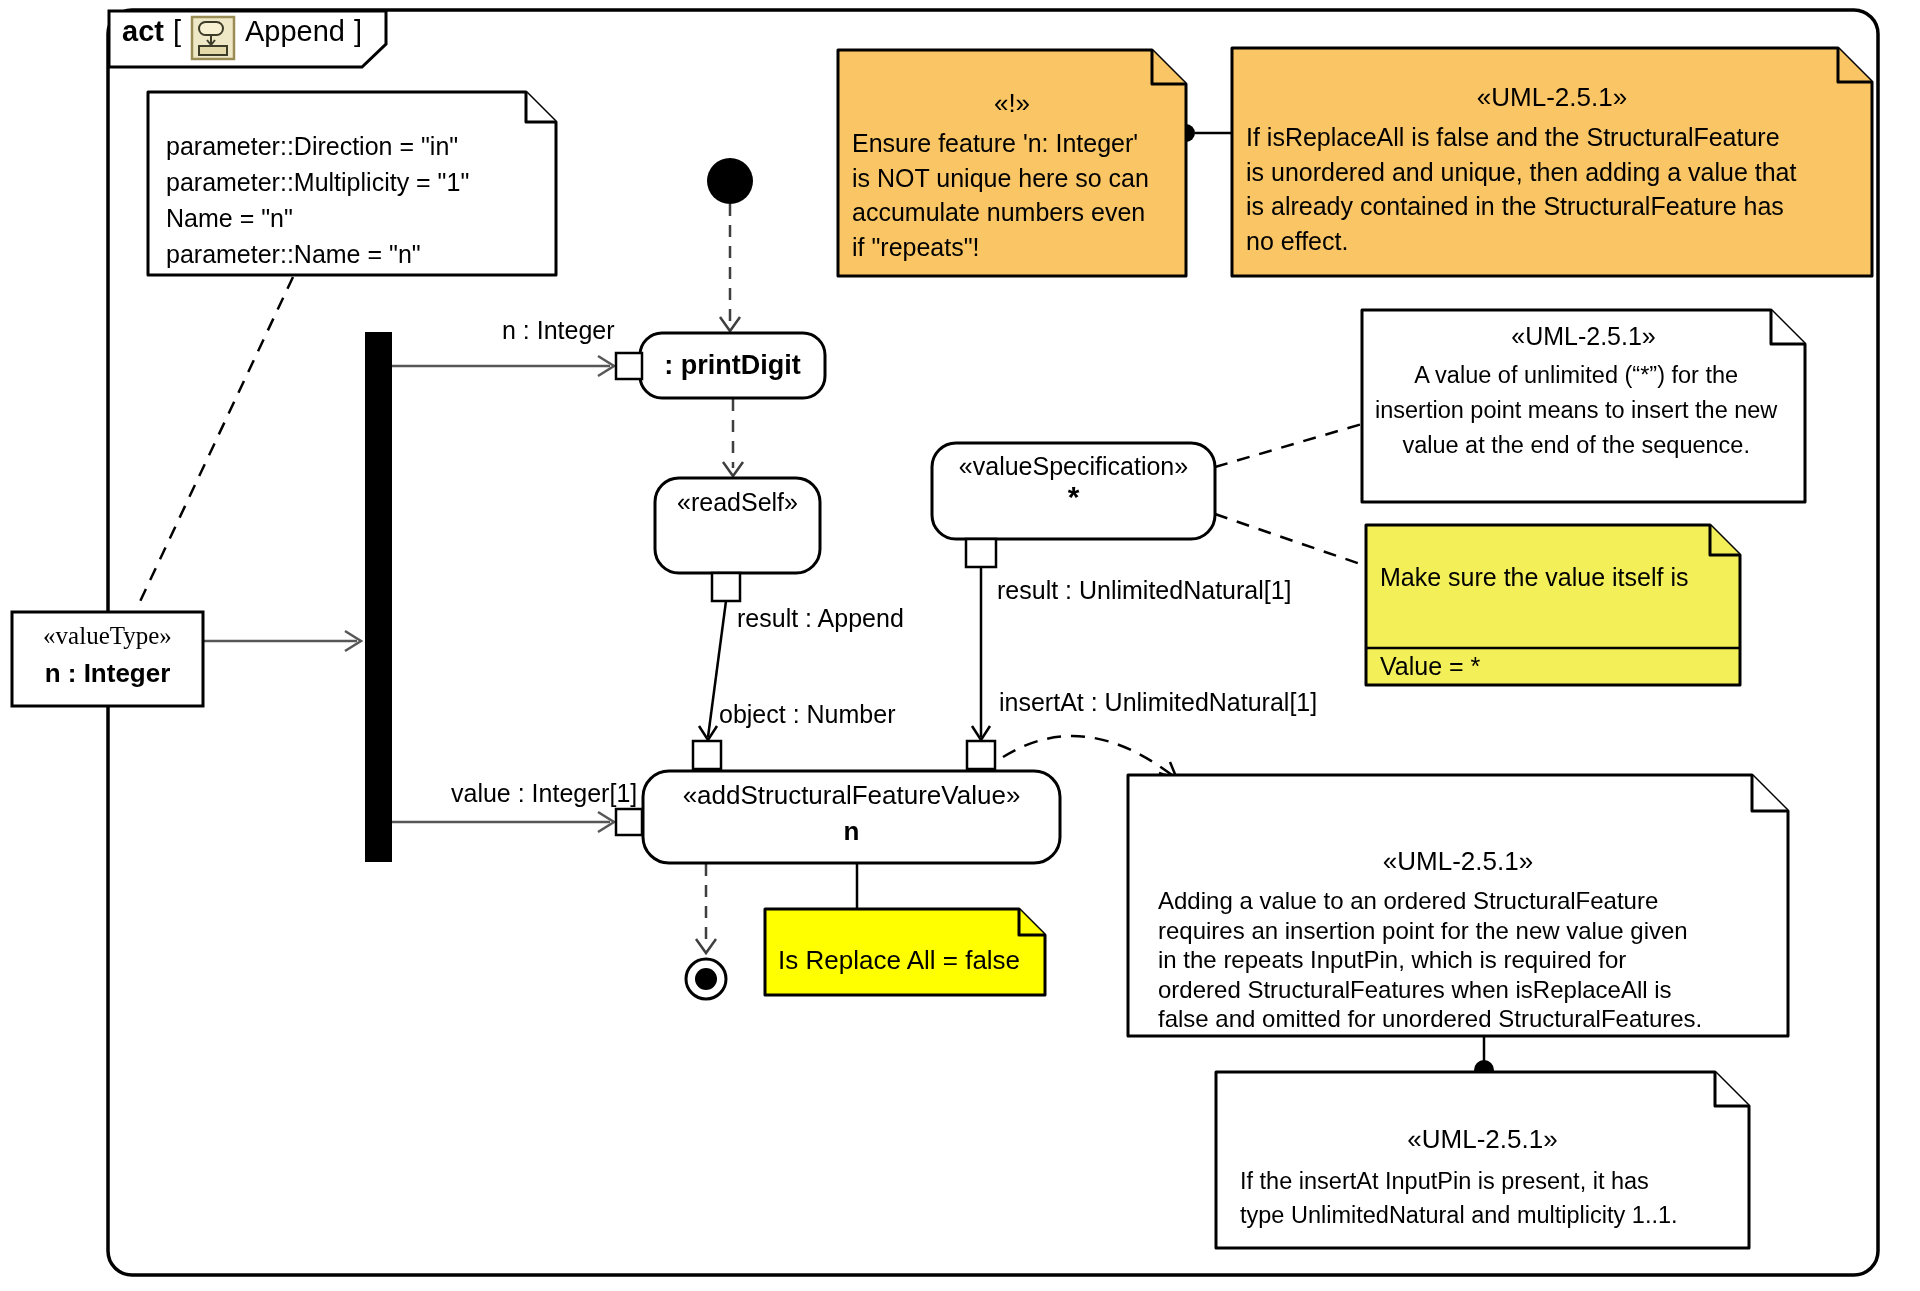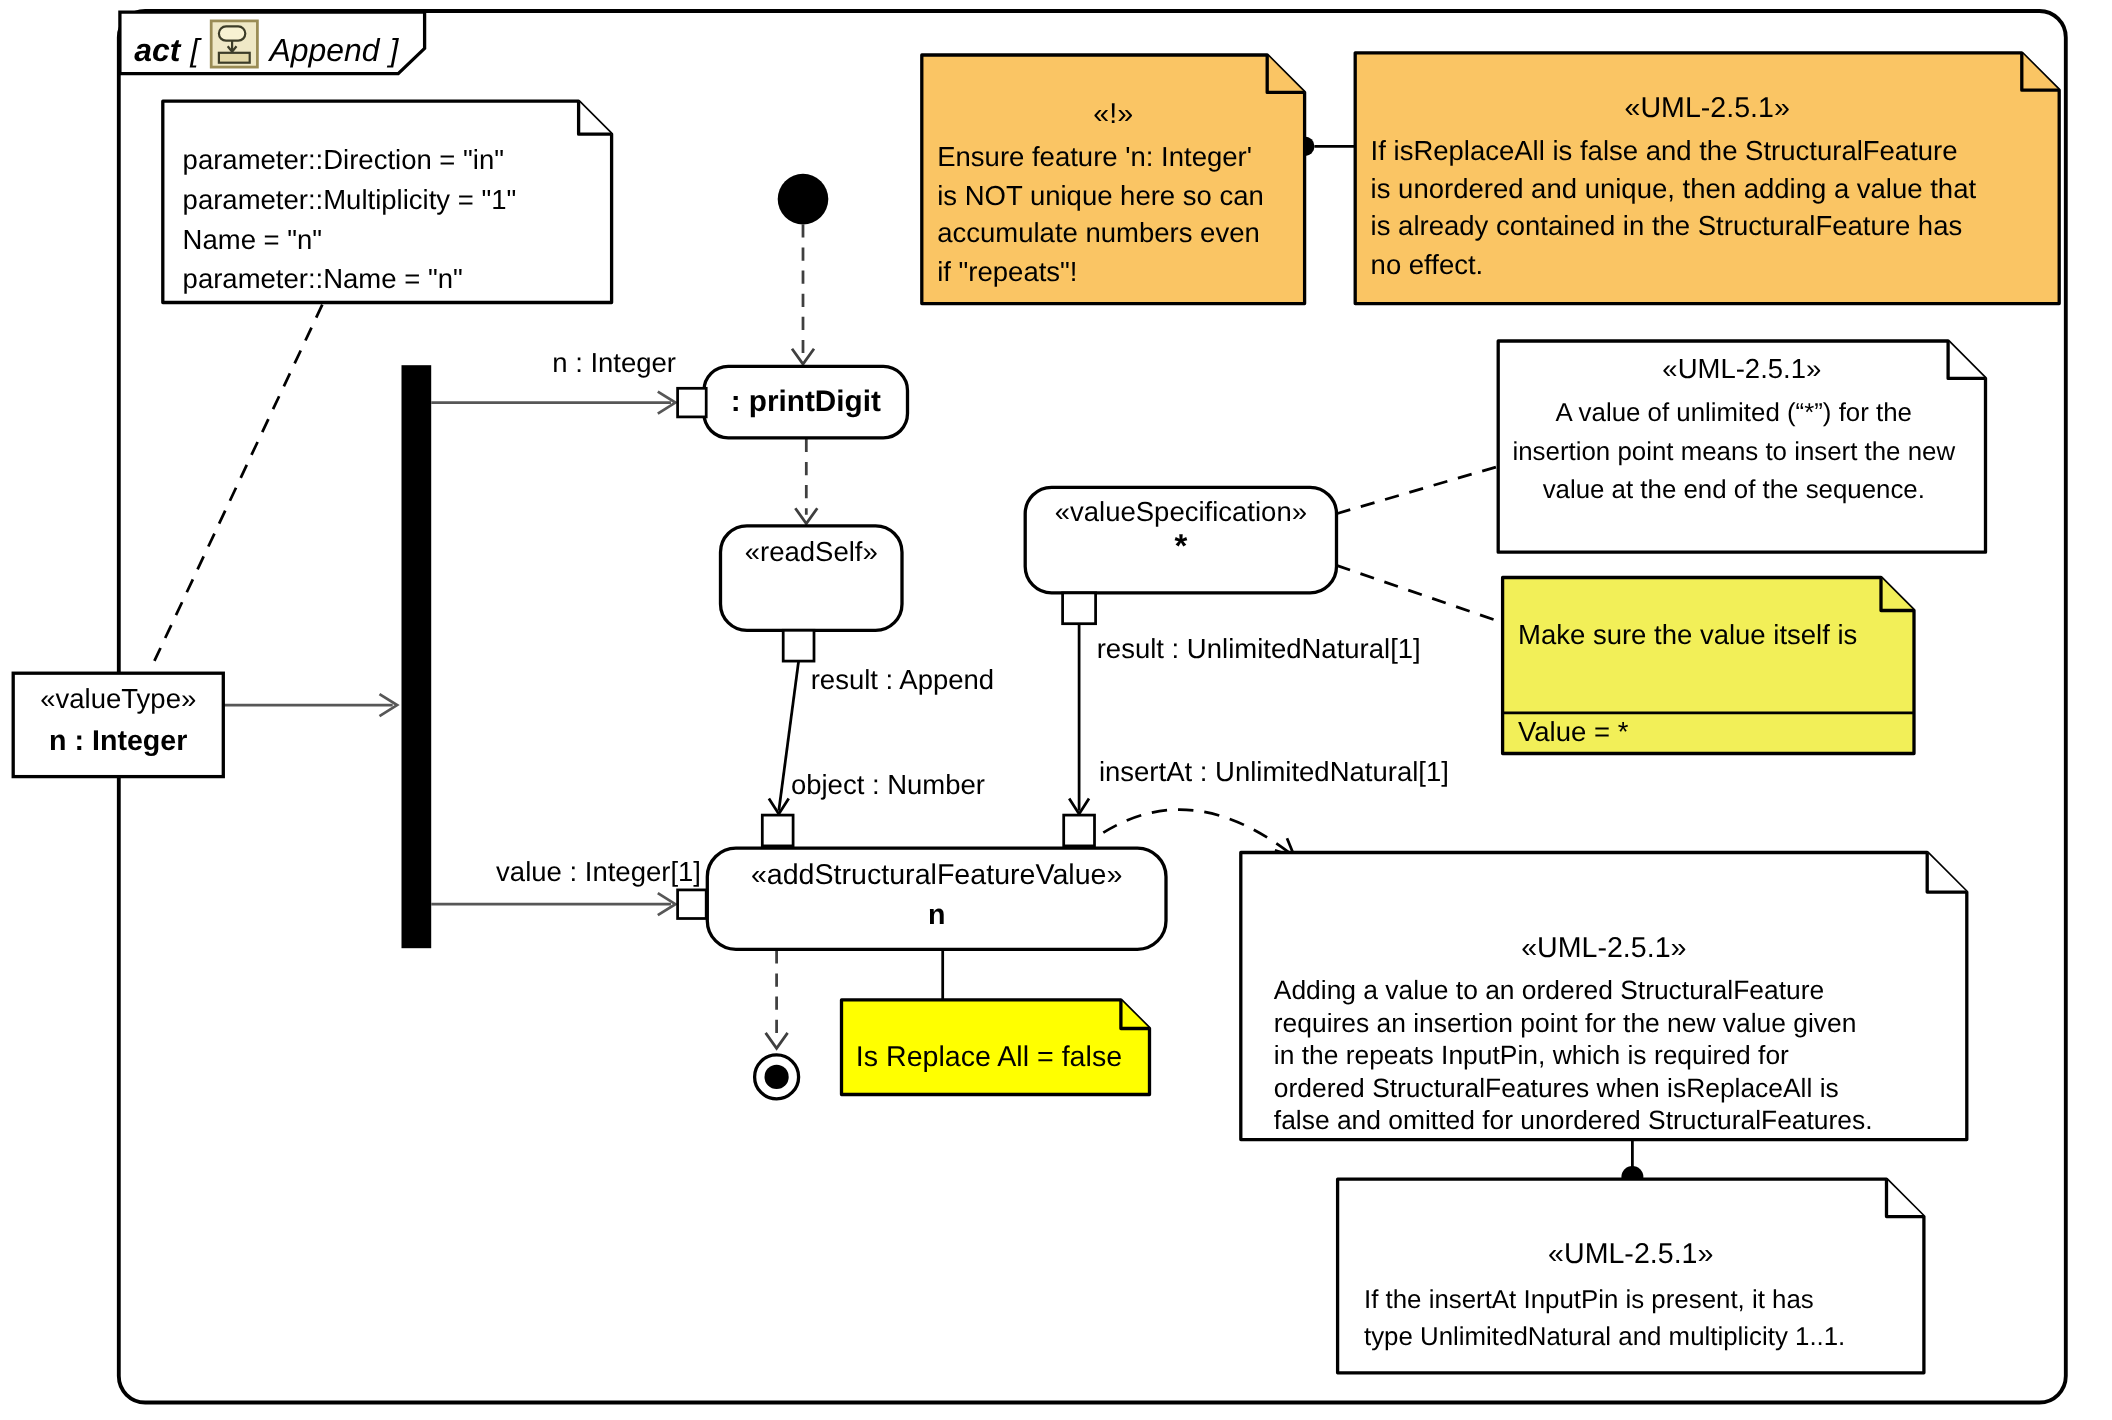--- a/index.html
+++ b/index.html
@@ -3,21 +3,21 @@
 <meta charset="utf-8">
 <style>
   html,body{margin:0;padding:0;background:#ffffff;}
   .canvas{
     position:relative;width:1920px;height:1291px;background:#ffffff;
     font-family:"Liberation Sans","DejaVu Sans",sans-serif;color:#000;overflow:hidden;
   }
   .layer{position:absolute;left:0;top:0;}
   .txt{position:absolute;white-space:nowrap;}
   .ctr{text-align:center;}
-  .tab-row{position:absolute;display:flex;align-items:flex-end;gap:9px;font-style:italic;}
+  .tab-row{position:absolute;display:flex;align-items:flex-start;gap:9px;}
   .note-body div{white-space:nowrap;}
 </style>
 </head>
 <body>
 
 <div class="canvas">
 
 <svg class="layer" width="1920" height="1291" viewBox="0 0 1920 1291">
 
   <rect x="108" y="10" width="1770" height="1265" rx="24" fill="#ffffff" stroke="#000" stroke-width="3.5"></rect>
@@ -175,21 +175,21 @@
   <div>If the insertAt InputPin is present, it has</div>
   <div>type UnlimitedNatural and multiplicity 1..1.</div>
 </div>
 
 <div class="txt ctr" style="left:640px;top:333px;width:185px;height:65px;line-height:65px;font-weight:bold;font-size:27px;">: printDigit</div>
 <div class="txt ctr" style="left:655px;top:488px;width:165px;font-size:25px;text-align:center;">«readSelf»</div>
 <div class="txt ctr" style="left:932px;top:452px;width:283px;font-size:25px;">«valueSpecification»</div>
 <div class="txt ctr" style="left:932px;top:480px;width:283px;font-size:30px;font-weight:bold;">*</div>
 <div class="txt ctr" style="left:643px;top:780px;width:417px;font-size:26px;">«addStructuralFeatureValue»</div>
 <div class="txt ctr" style="left:643px;top:816px;width:417px;font-size:26px;font-weight:bold;">n</div>
-<div class="txt ctr" style="left:12px;top:622px;width:191px;font-size:25px;">«valueType»</div>
+<div class="txt ctr" style="left:12px;top:622px;width:191px;font-size:25px;font-family:Liberation Serif, serif;">«valueType»</div>
 <div class="txt ctr" style="left:12px;top:658px;width:191px;font-size:26px;font-weight:bold;">n : Integer</div>
 
 <div class="txt" style="left:502px;top:316px;font-size:25px;">n : Integer</div>
 <div class="txt" style="left:451px;top:779px;font-size:25px;">value : Integer[1]</div>
 <div class="txt" style="left:737px;top:604px;font-size:25px;">result : Append</div>
 <div class="txt" style="left:719px;top:700px;font-size:25px;">object : Number</div>
 <div class="txt" style="left:997px;top:576px;font-size:25px;">result : UnlimitedNatural[1]</div>
 <div class="txt" style="left:999px;top:688px;font-size:25px;">insertAt : UnlimitedNatural[1]</div>
 
 </div>

